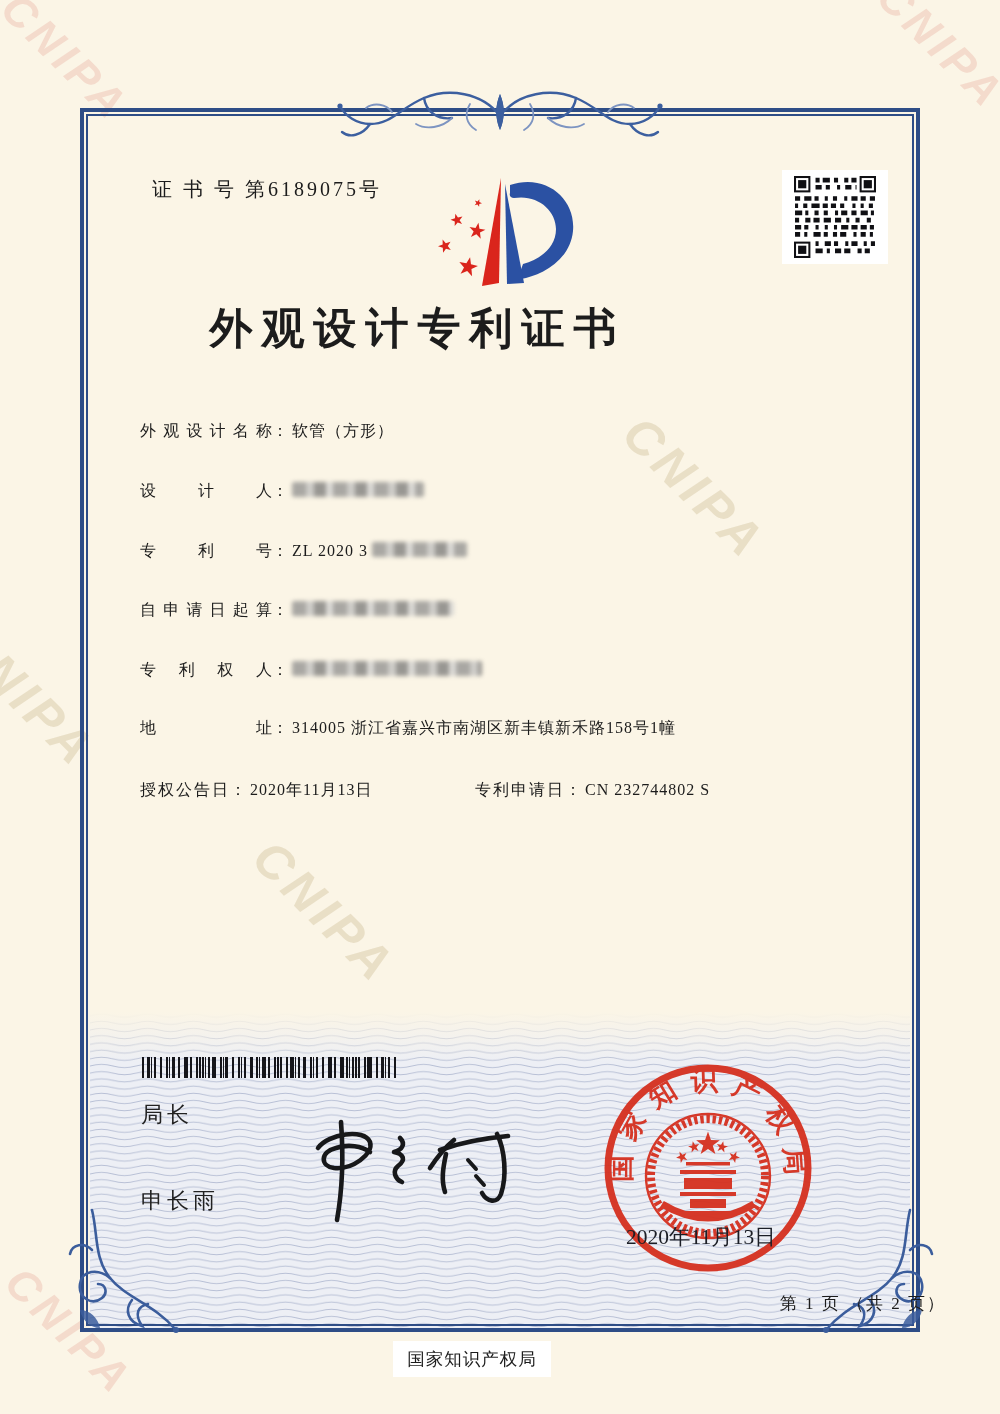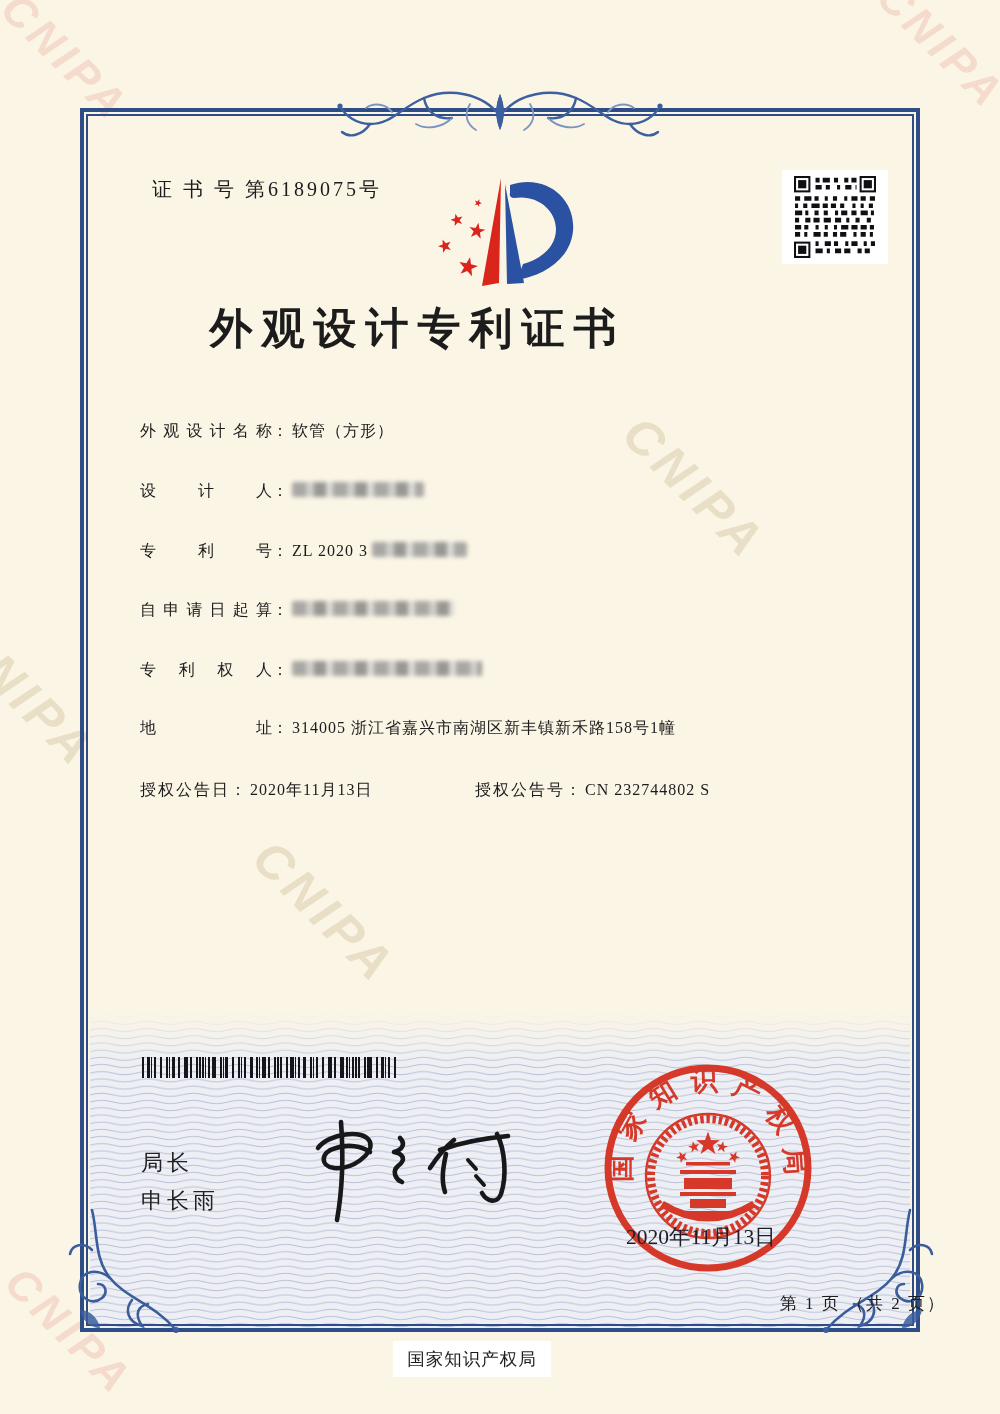--- a/index.html
+++ b/index.html
@@ -215,31 +215,31 @@
 
 <div class="row" style="top:718px">
   <span class="jlabel">地址</span><span class="colon">：</span>
   <span class="fval">314005  浙江省嘉兴市南湖区新丰镇新禾路158号1幢</span>
 </div>
 
 <div class="row" style="top:780px">
   <span style="letter-spacing:2px">授权公告日</span><span class="colon">：</span>
   <span class="fval">2020年11月13日</span>
   <span class="grant-right">
-    <span style="letter-spacing:2px">授权公告号</span><span class="colon">：</span>
+    <span style="letter-spacing:2px">专利申请日</span><span class="colon">：</span>
     <span class="fval">CN 232744802 S</span>
   </span>
 </div>
 
 <div class="body-text">
 </div>
 
 <div class="barcode"></div>
 
-<div class="director" style="top:1148px">局长</div>
+<div class="director" style="top:1100px">局长</div>
 <div class="director" style="top:1186px">申长雨</div>
 
 <svg class="sig" width="240" height="150" viewBox="0 0 240 150">
   <g fill="none" stroke="#17181a" stroke-width="4.6" stroke-linecap="round" stroke-linejoin="round">
     <path d="M26,56 C36,42 72,36 78,50 C82,62 60,78 42,76 C28,74 28,60 44,56 C56,52 70,54 78,60"></path>
     <path d="M49,30 C52,70 50,100 45,128"></path>
     <path d="M108,46 C114,52 110,58 102,60 C112,62 114,68 106,74 C100,79 103,87 110,90"></path>
     <path d="M138,76 C146,64 152,56 162,48"></path>
     <path d="M148,58 C170,50 194,46 216,44"></path>
     <path d="M154,62 C151,76 149,88 153,100"></path>

